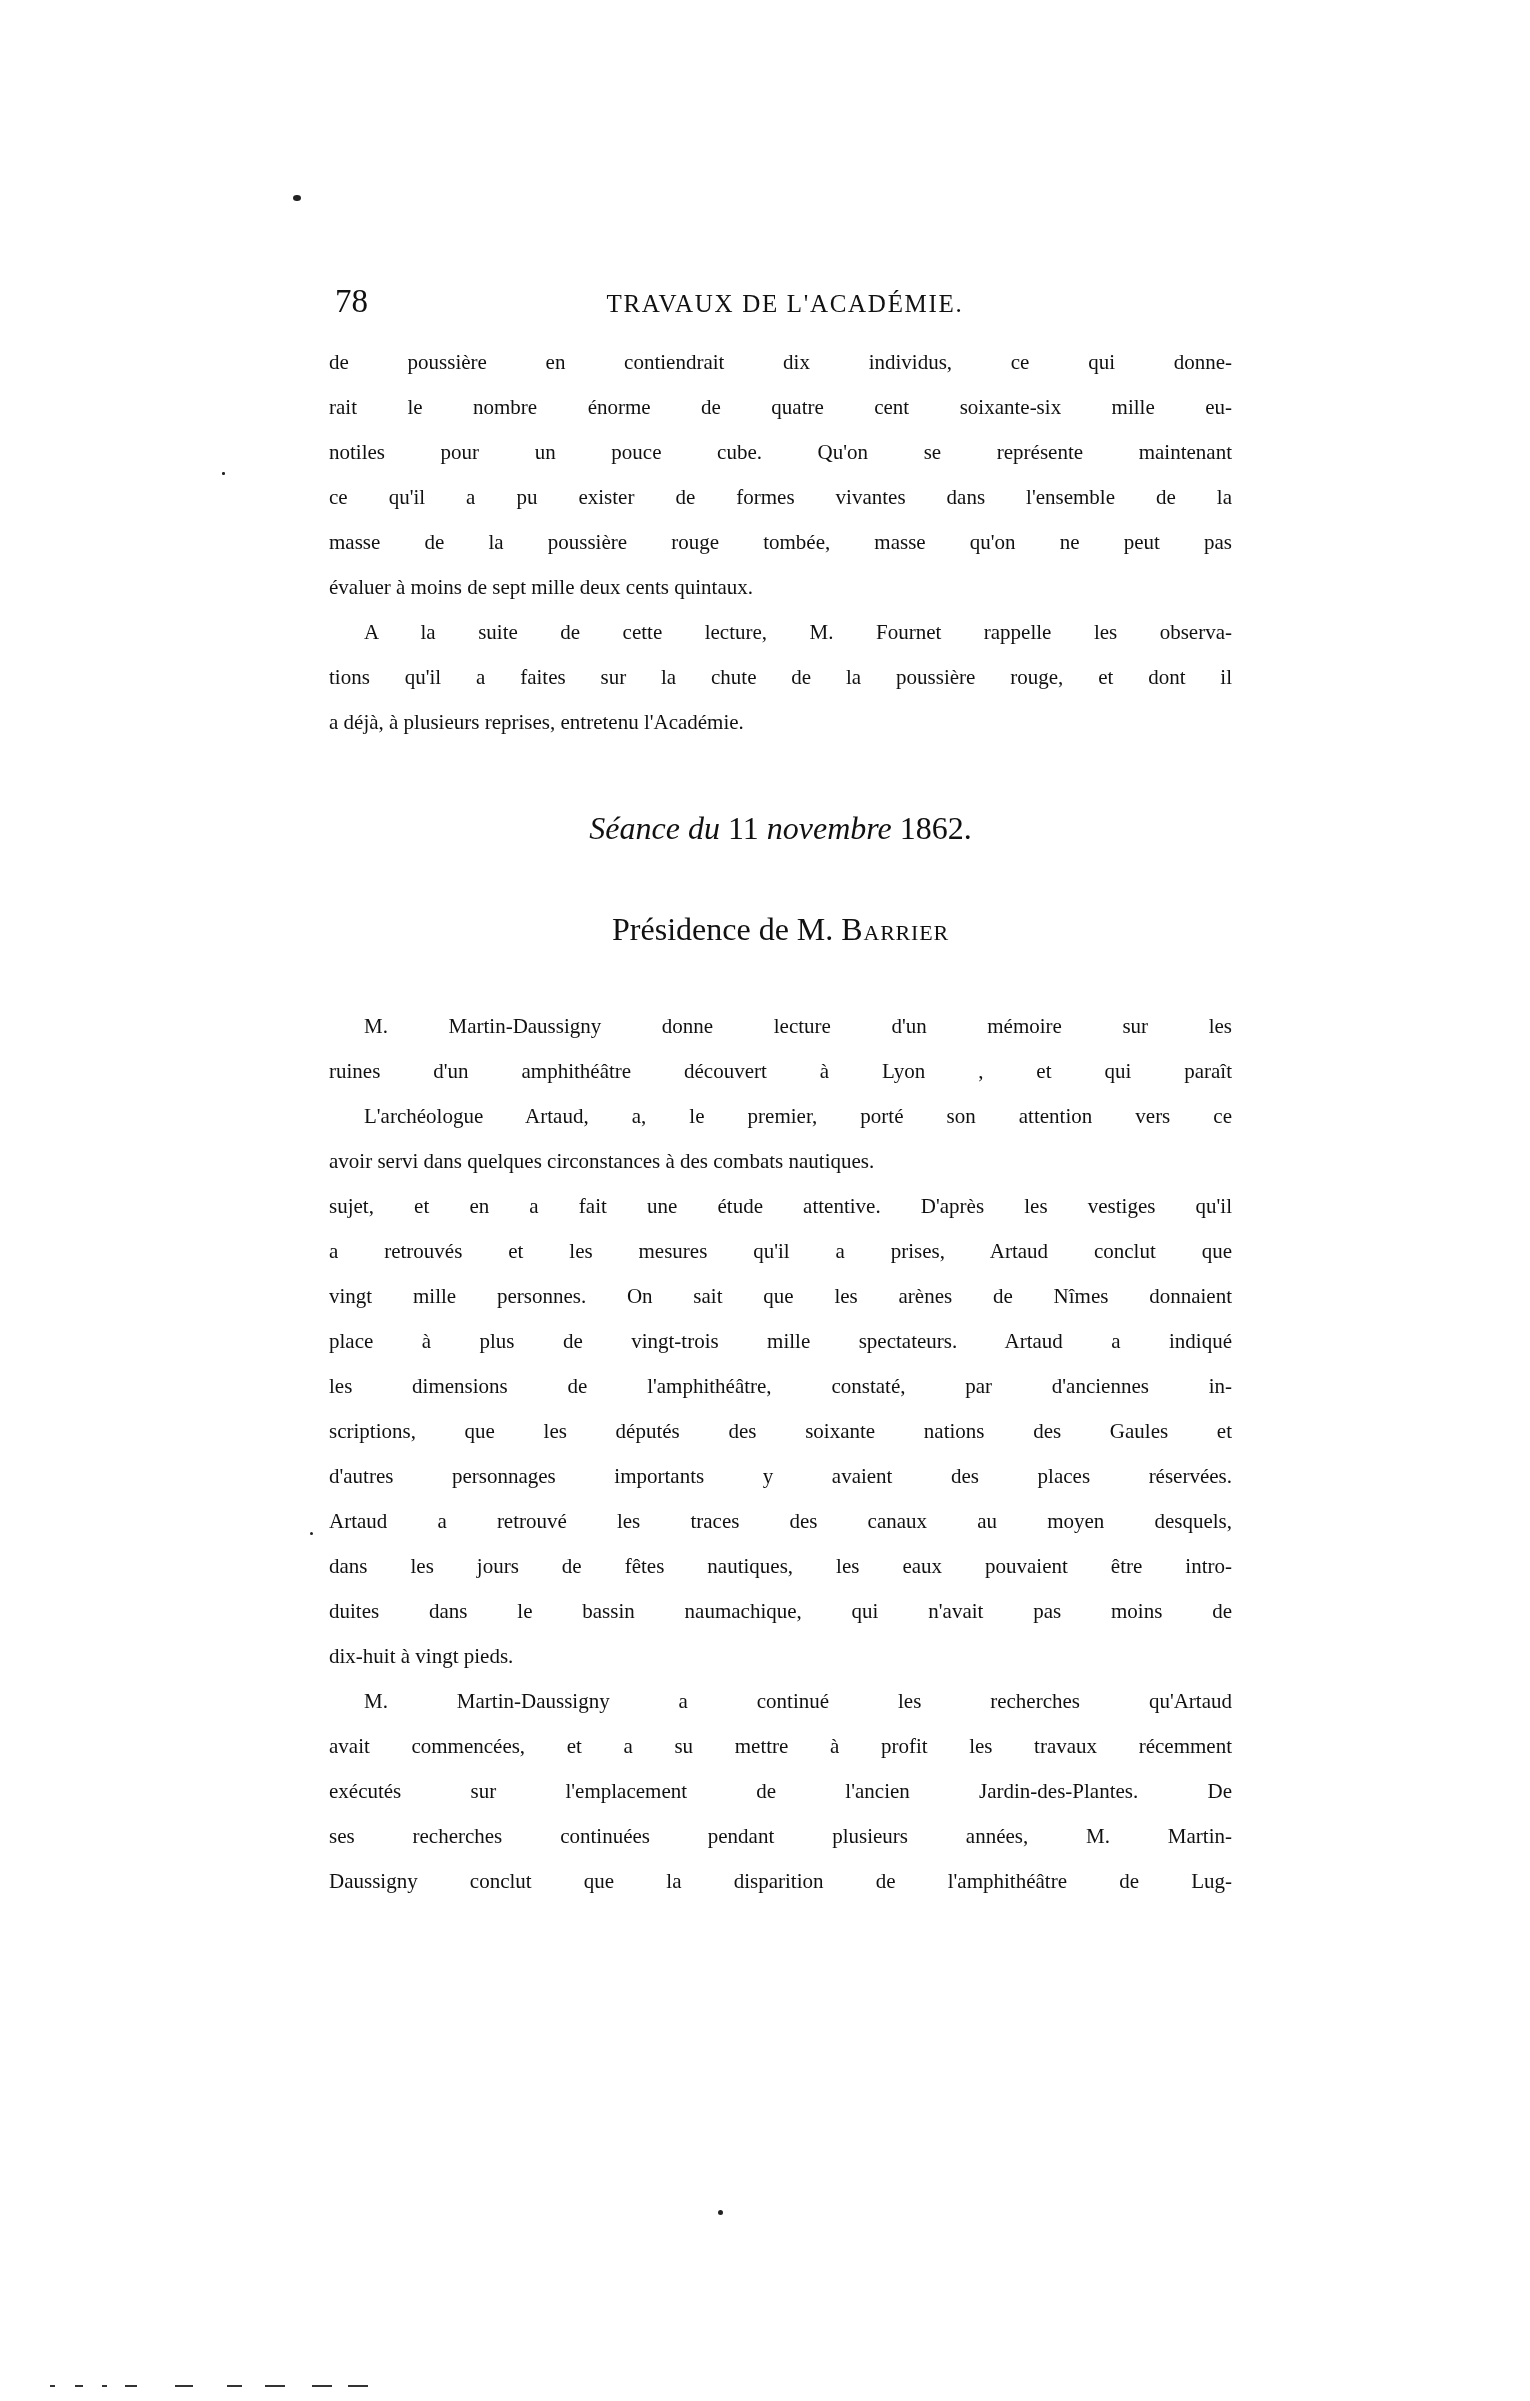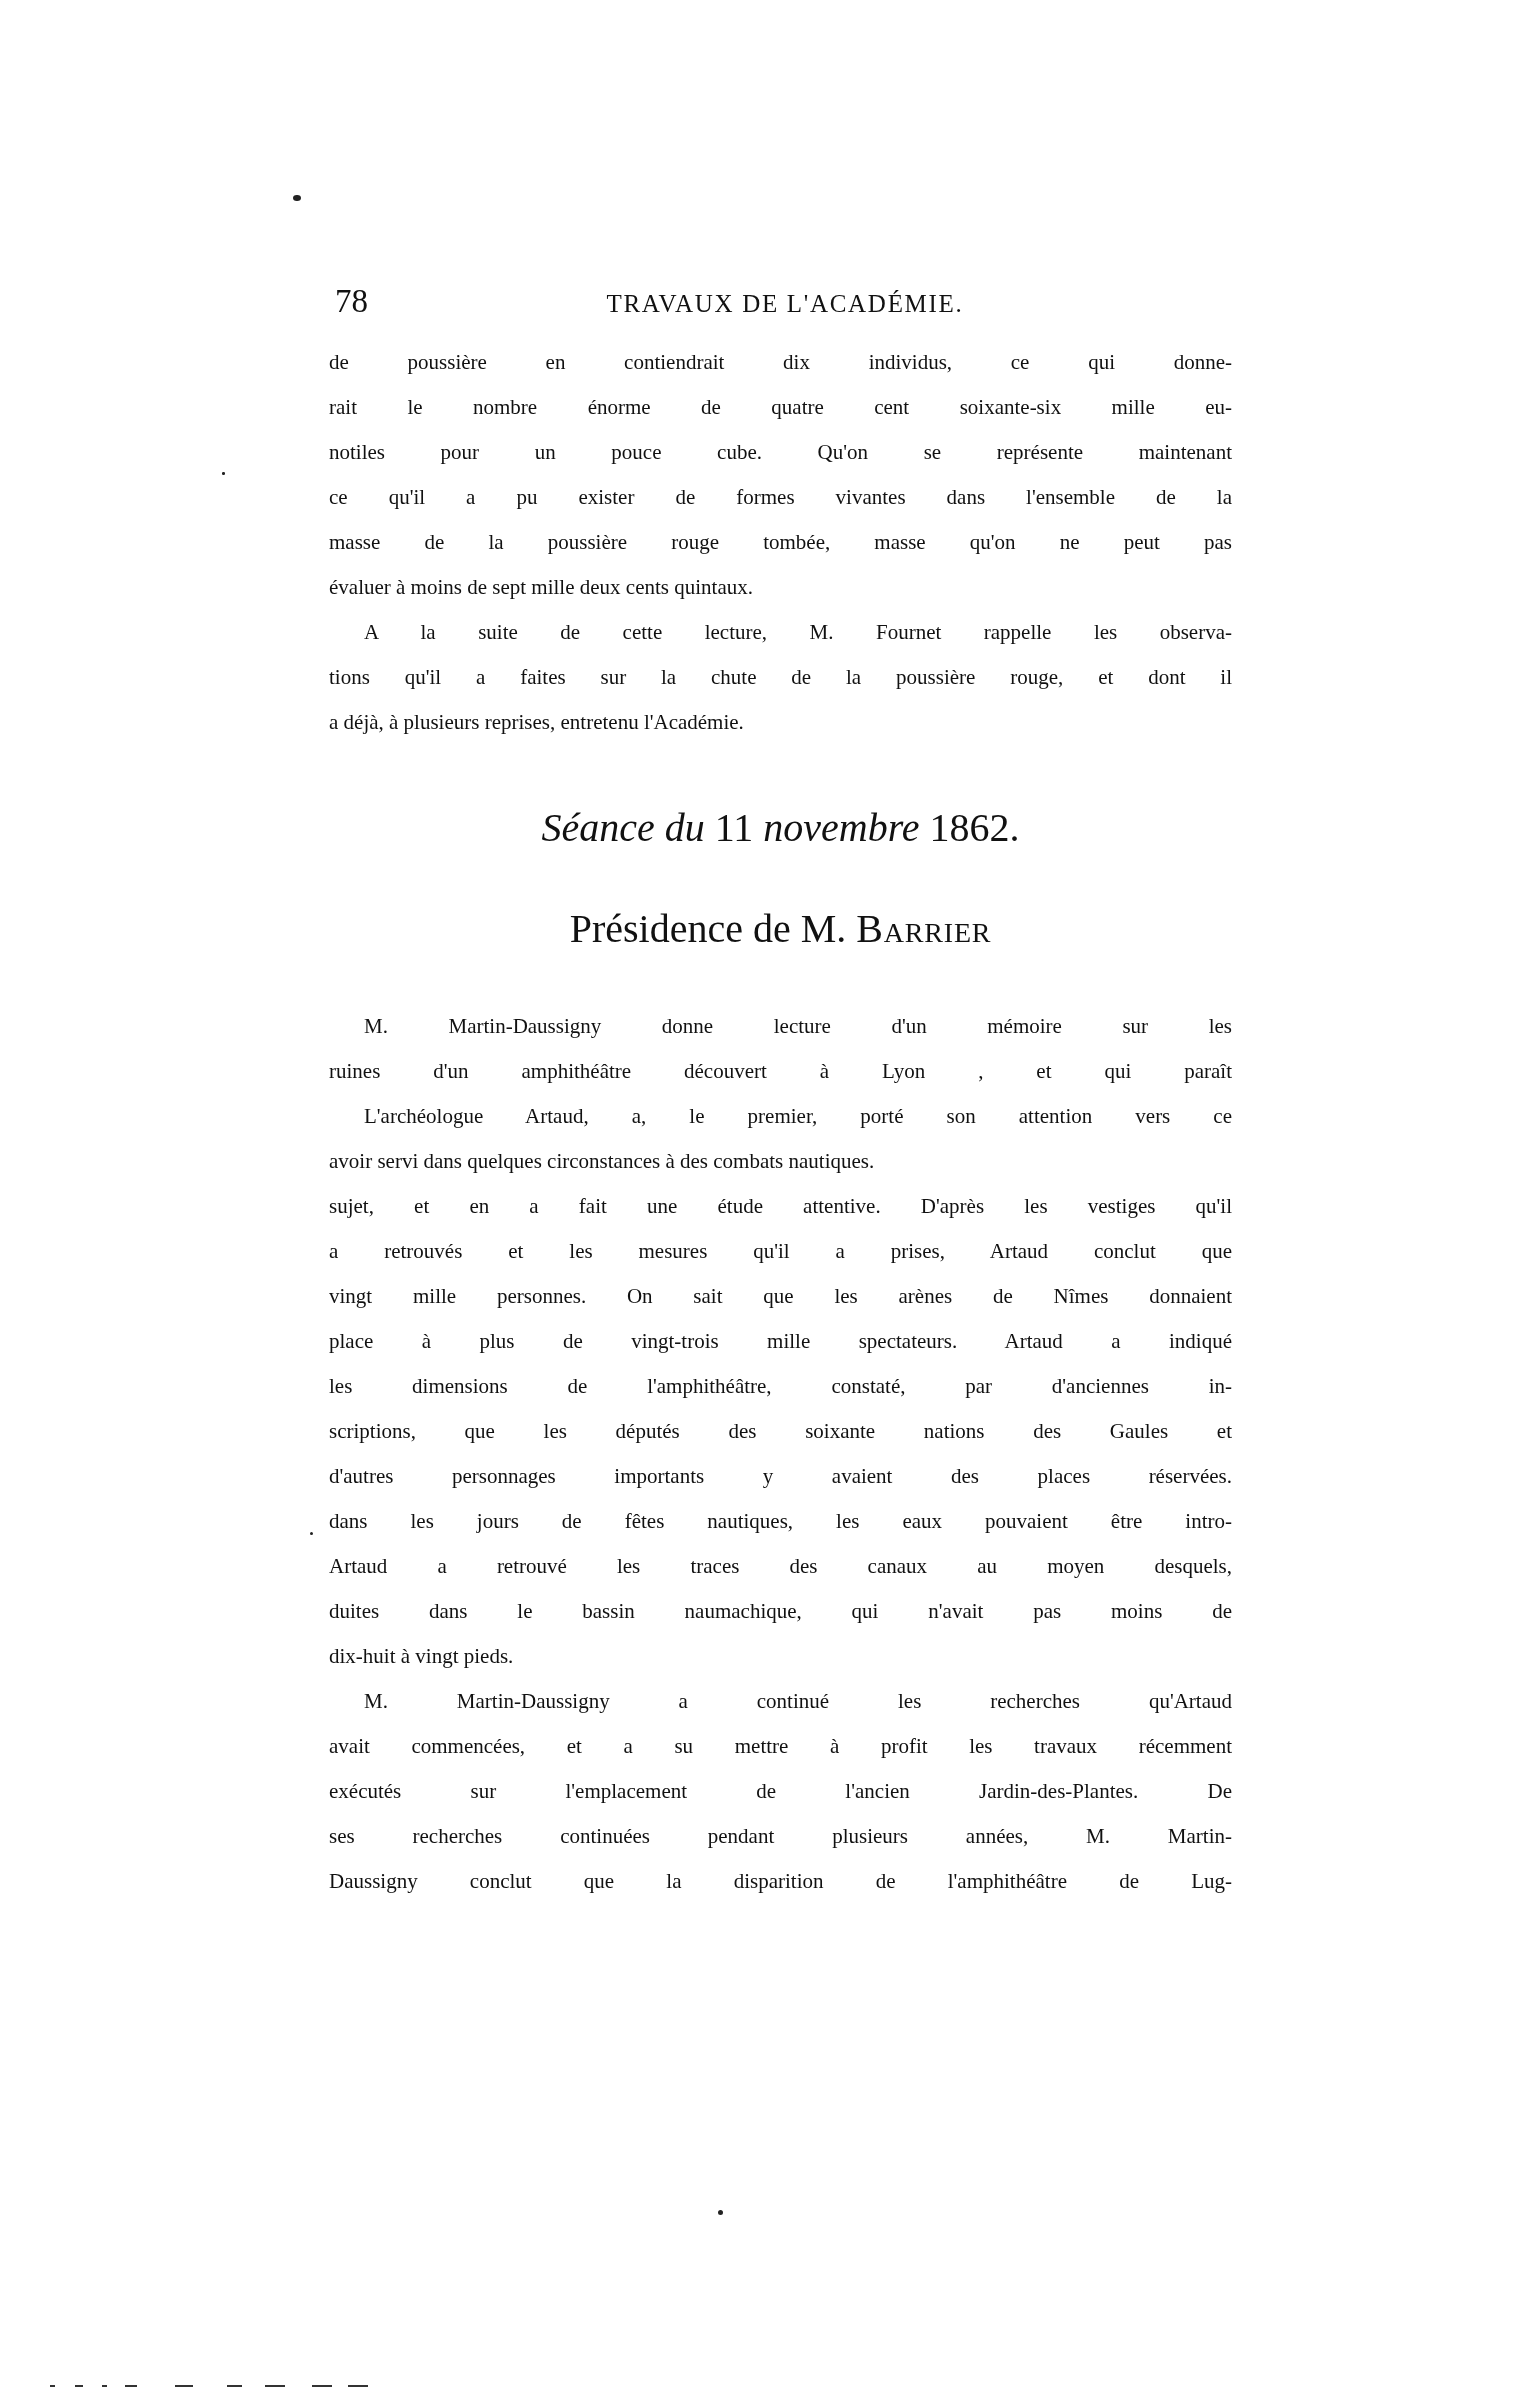--- a/index.html
+++ b/index.html
@@ -10,21 +10,21 @@
   .page-number { position: absolute; left: 0; top: 0; font-size: 33px; line-height: 38px; }
   .header-title { position: absolute; left: 0; right: 0; top: 5px; text-align: center;
                   font-size: 25px; letter-spacing: 1.7px; line-height: 33px; font-variant: small-caps; }
   .body-block { position: absolute; left: 329px; width: 903px; font-size: 21px; line-height: 45px;
                 font-stretch: condensed; }
   .line { display: block; text-align: justify; text-align-last: justify; white-space: nowrap; height: 45px; overflow: visible; }
   .line.last { text-align-last: left; }
   .line.indent { padding-left: 35px; }
   .block1 { top: 340px; }
   .block2 { top: 1004px; }
-  .section-heading { position: absolute; left: 329px; width: 903px; text-align: center; font-size: 40px; line-height: 42px; }
+  .section-heading { position: absolute; left: 329px; width: 903px; text-align: center; font-size: 32px; line-height: 42px; }
   .seance { top: 807px; }
   .seance .it { font-style: italic; }
   .presidence { top: 908px; }
   .sc { font-variant: small-caps; letter-spacing: 0.8px; }
   .speck { position: absolute; background: #222; border-radius: 50%; }
   .scan-marks { position: absolute; left: 50px; top: 2385px; width: 317px; height: 3.3px; }
   .scan-marks span { position: absolute; height: 1.7px; background: #333; top: 0; }
 </style>
 </head>
 <body>
@@ -70,22 +70,22 @@
     <span class="line">ruines d'un amphithéâtre découvert à Lyon , et qui paraît</span>
     <span class="line indent">L'archéologue Artaud, a, le premier, porté son attention vers ce</span>
     <span class="line last">avoir servi dans quelques circonstances à des combats nautiques.</span>
     <span class="line">sujet, et en a fait une étude attentive. D'après les vestiges qu'il</span>
     <span class="line">a retrouvés et les mesures qu'il a prises, Artaud conclut que</span>
     <span class="line">vingt mille personnes. On sait que les arènes de Nîmes donnaient</span>
     <span class="line">place à plus de vingt-trois mille spectateurs. Artaud a indiqué</span>
     <span class="line">les dimensions de l'amphithéâtre, constaté, par d'anciennes in-</span>
     <span class="line">scriptions, que les députés des soixante nations des Gaules et</span>
     <span class="line">d'autres personnages importants y avaient des places réservées.</span>
+    <span class="line">Artaud a retrouvé les traces des canaux au moyen desquels,</span>
     <span class="line">dans les jours de fêtes nautiques, les eaux pouvaient être intro-</span>
-    <span class="line">Artaud a retrouvé les traces des canaux au moyen desquels,</span>
     <span class="line">duites dans le bassin naumachique, qui n'avait pas moins de</span>
     <span class="line last">dix-huit à vingt pieds.</span>
     <span class="line indent">M. Martin-Daussigny a continué les recherches qu'Artaud</span>
     <span class="line">avait commencées, et a su mettre à profit les travaux récemment</span>
     <span class="line">exécutés sur l'emplacement de l'ancien Jardin-des-Plantes. De</span>
     <span class="line">ses recherches continuées pendant plusieurs années, M. Martin-</span>
     <span class="line">Daussigny conclut que la disparition de l'amphithéâtre de Lug-</span>
   </div>
 
   <div class="scan-marks">

